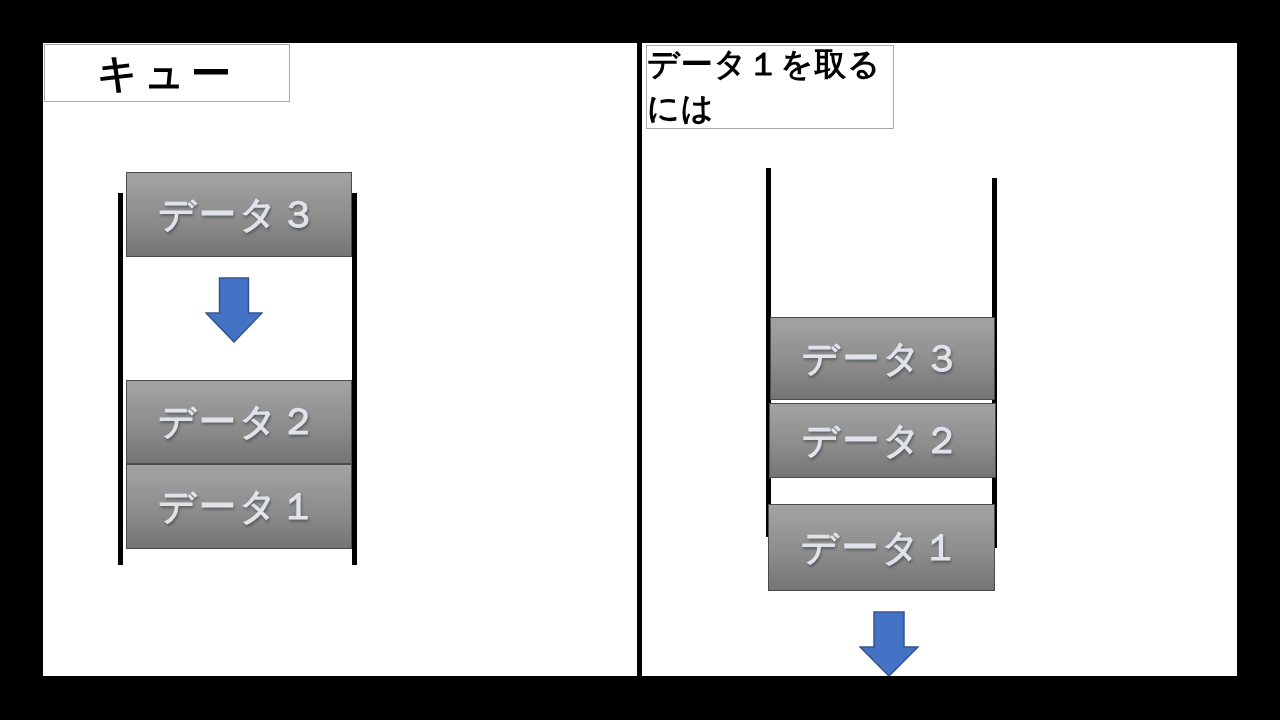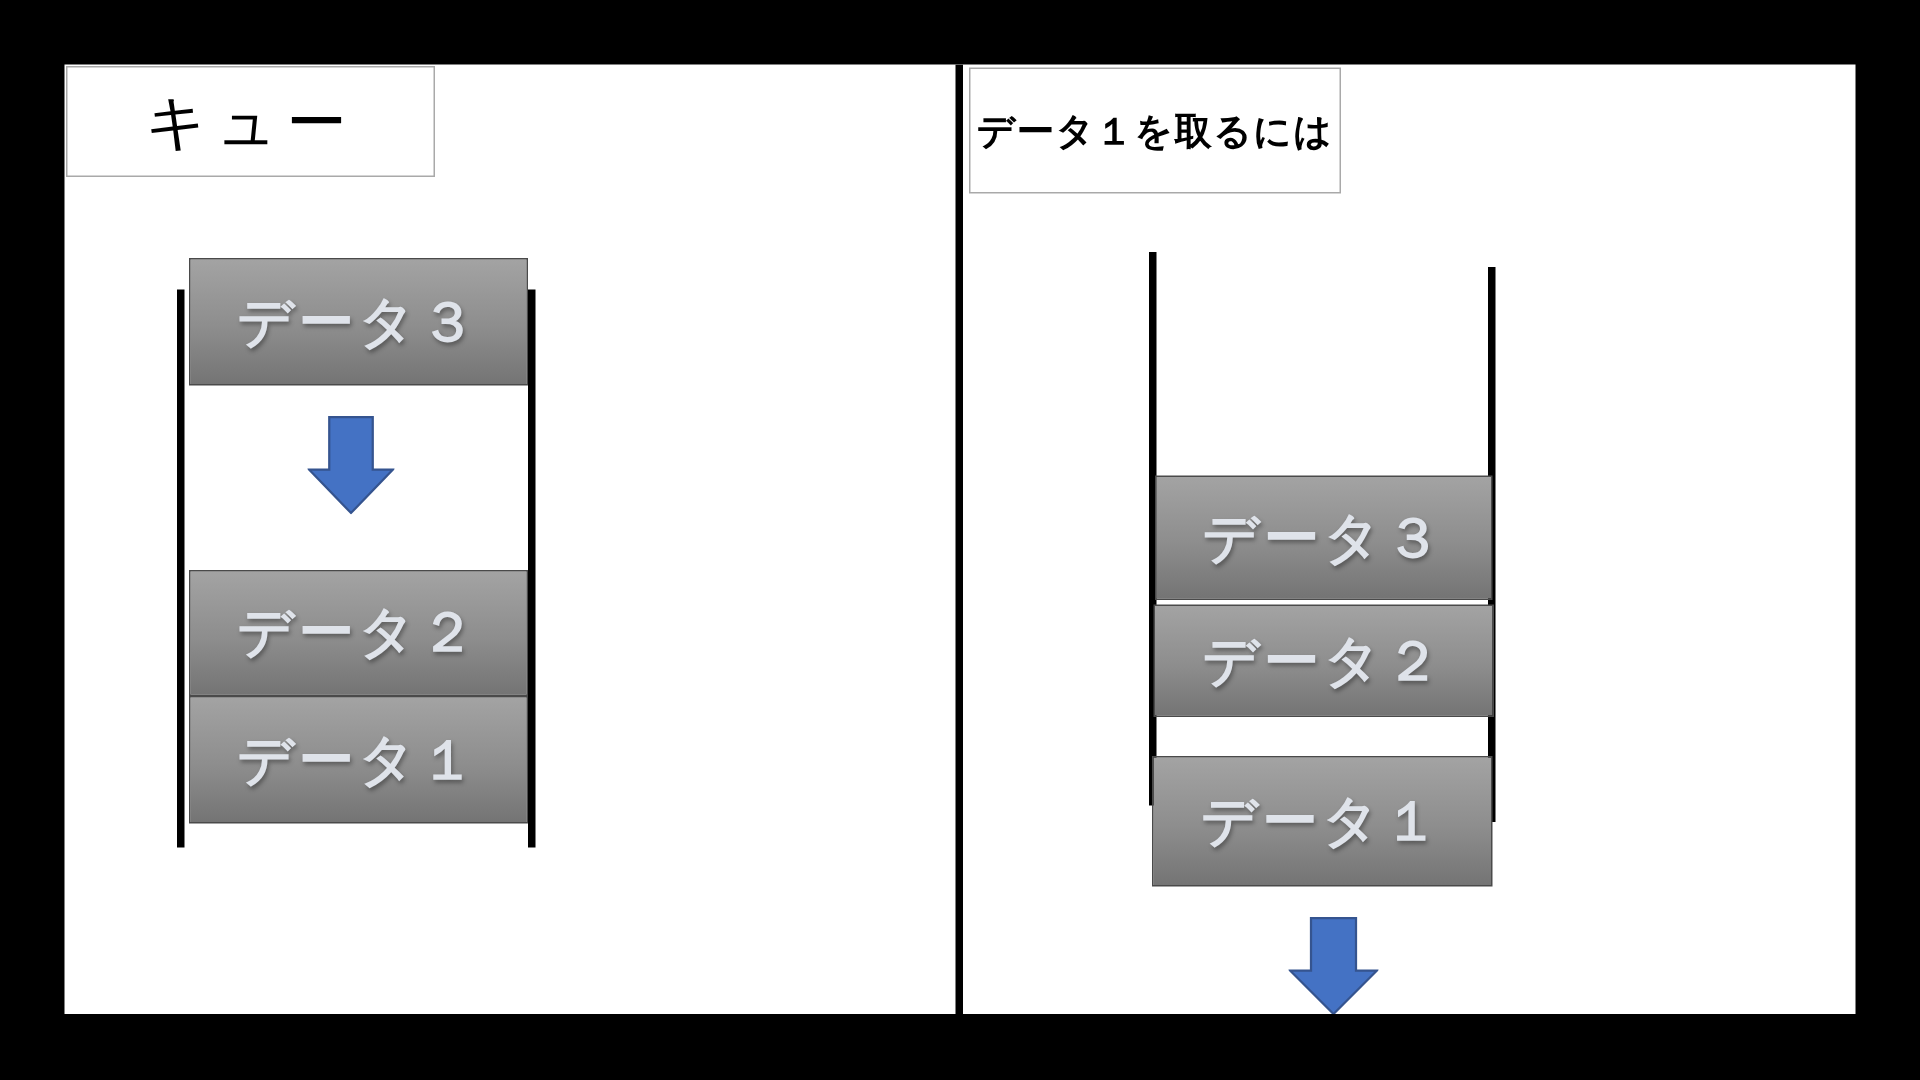--- a/index.html
+++ b/index.html
@@ -40,31 +40,31 @@
     display: flex;
     align-items: center;
     justify-content: center;
     color: #000000;
     box-sizing: border-box;
   }
   .title-left {
     left: 1px;
     top: 1px;
     width: 246px;
-    height: 74px;
+    height: 58px;
     font-size: 40px;
-    font-weight: normal;
+    font-weight: bold;
     letter-spacing: 6px;
   }
   .title-right {
     left: 603px;
     top: 2px;
     width: 248px;
     height: 84px;
-    font-size: 25px;
+    font-size: 32px;
     font-weight: bold;
     letter-spacing: 1px;
   }
   .vline {
     position: absolute;
     width: 5px;
     background: #000000;
   }
   .vl-l1 { left: 75px;  top: 150px; height: 372px; }
   .vl-l2 { left: 309px; top: 150px; height: 372px; }

